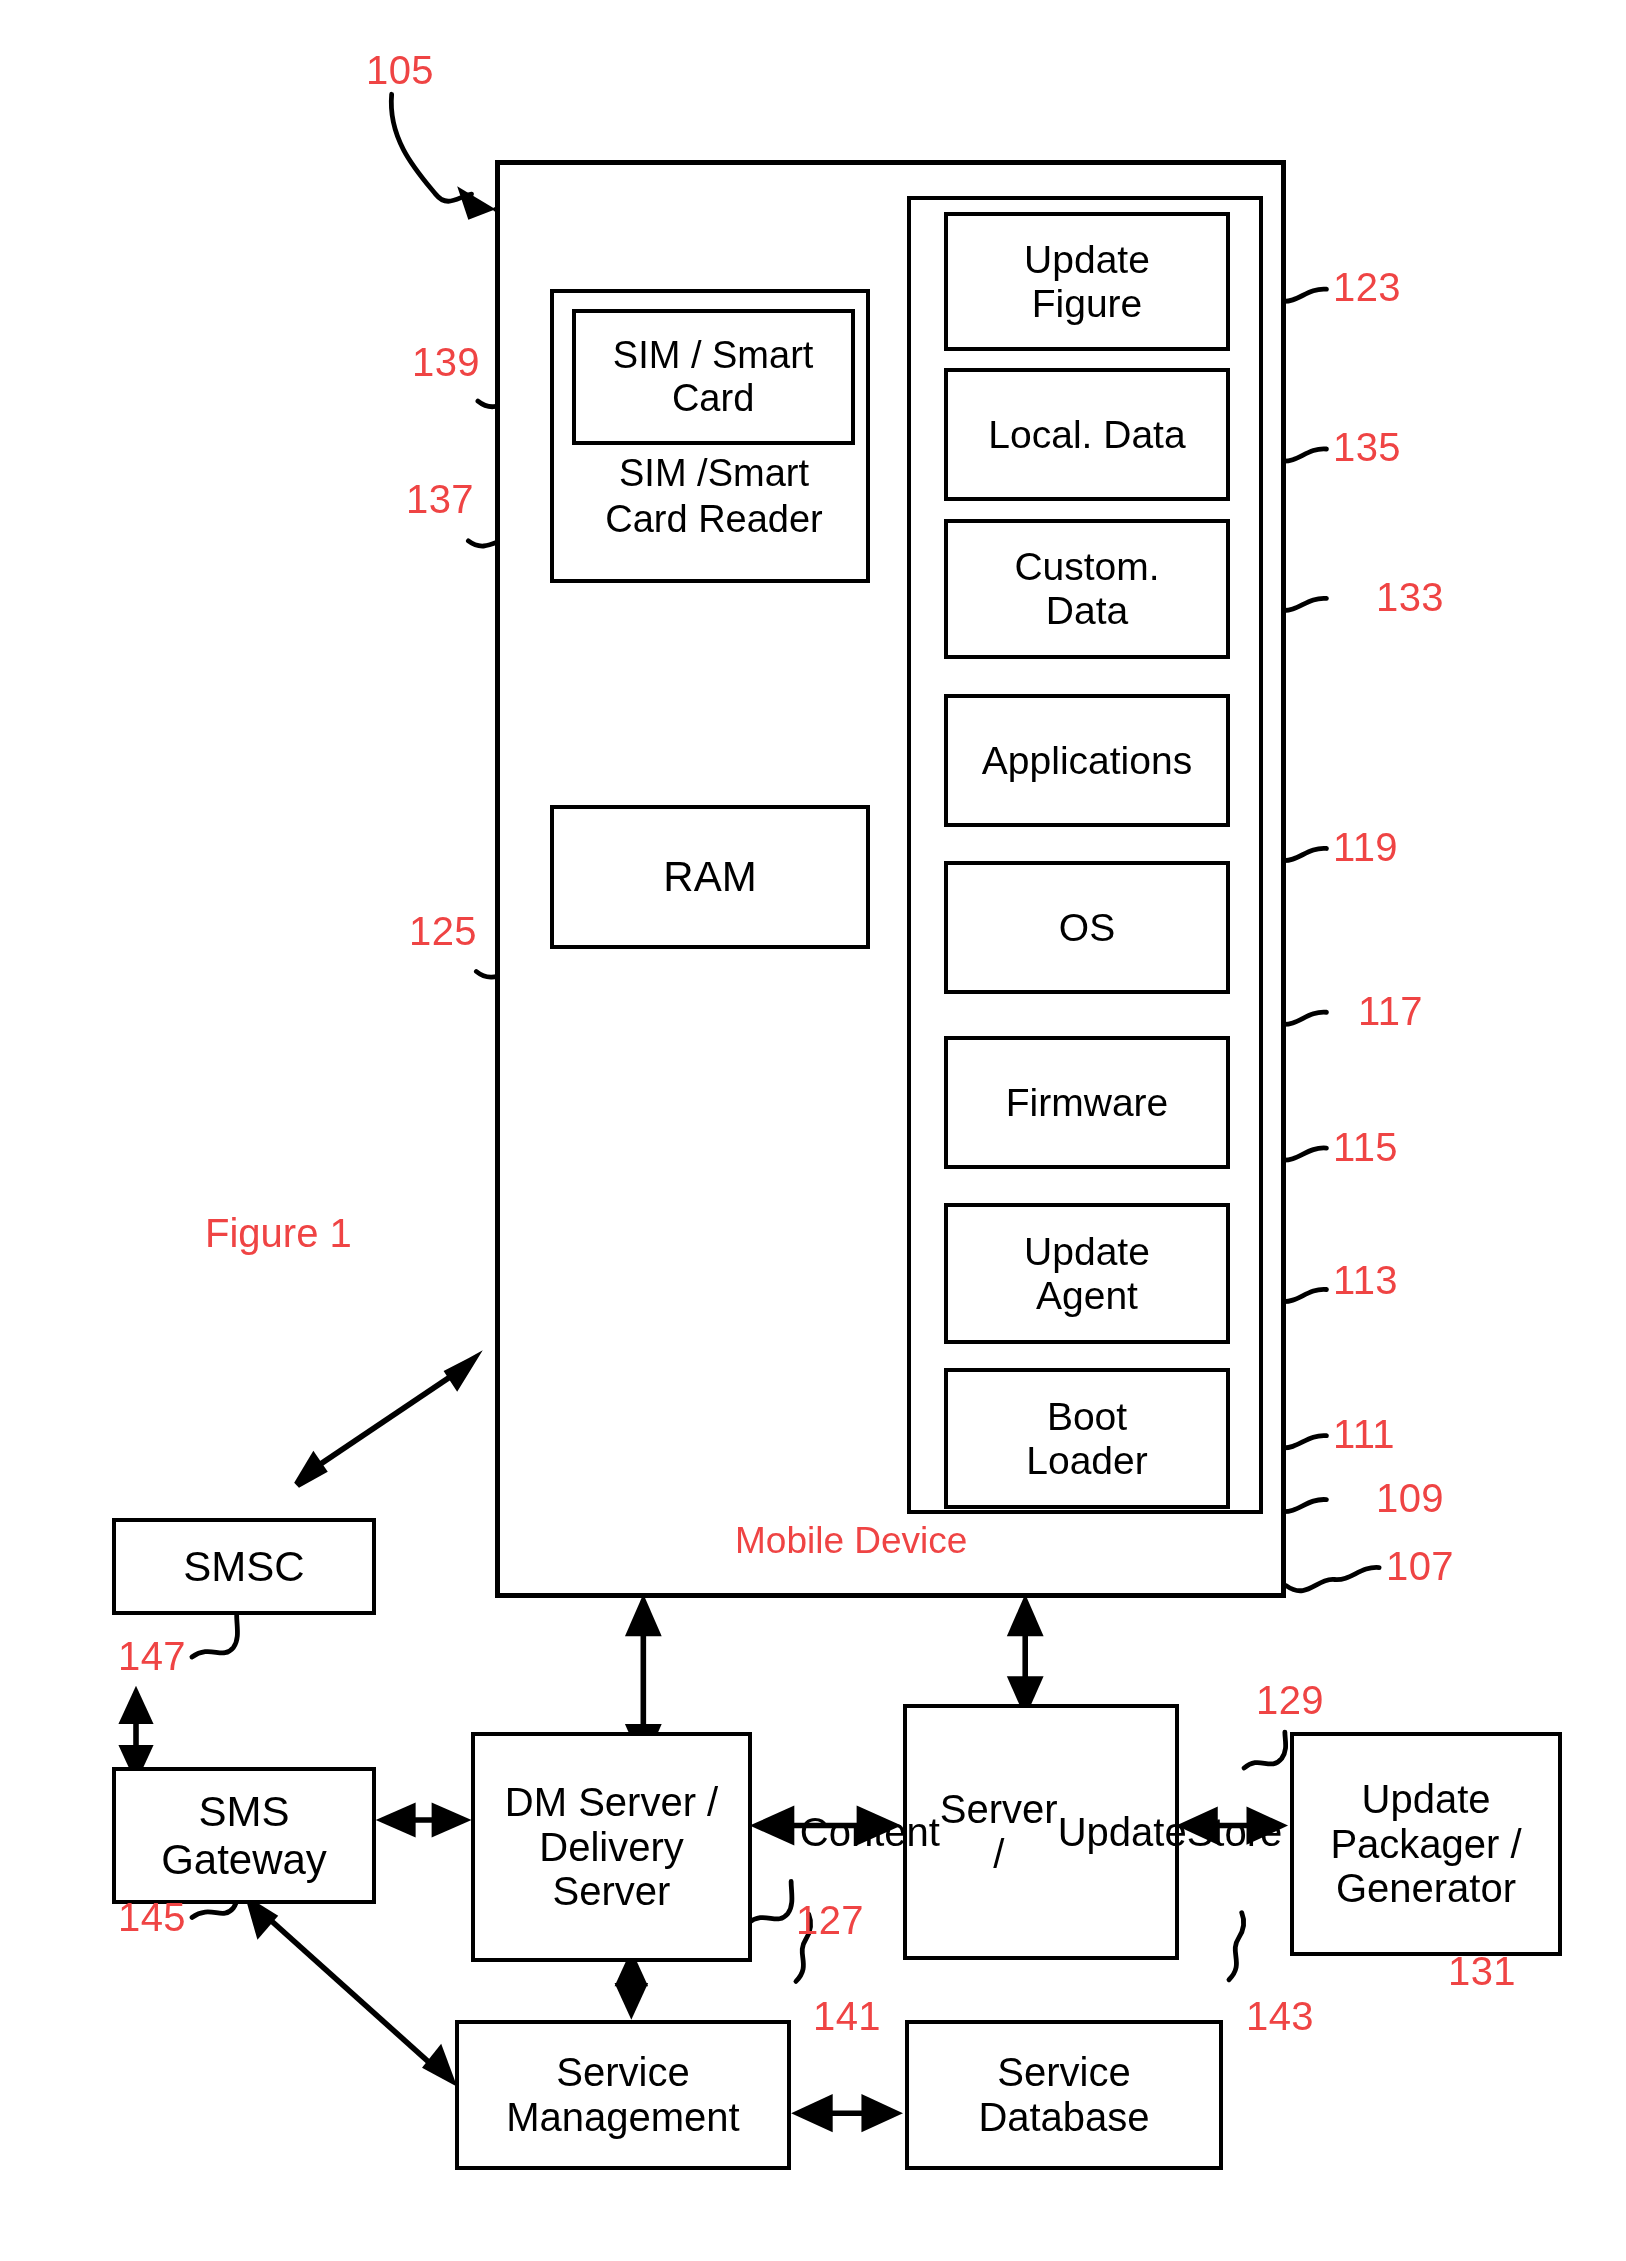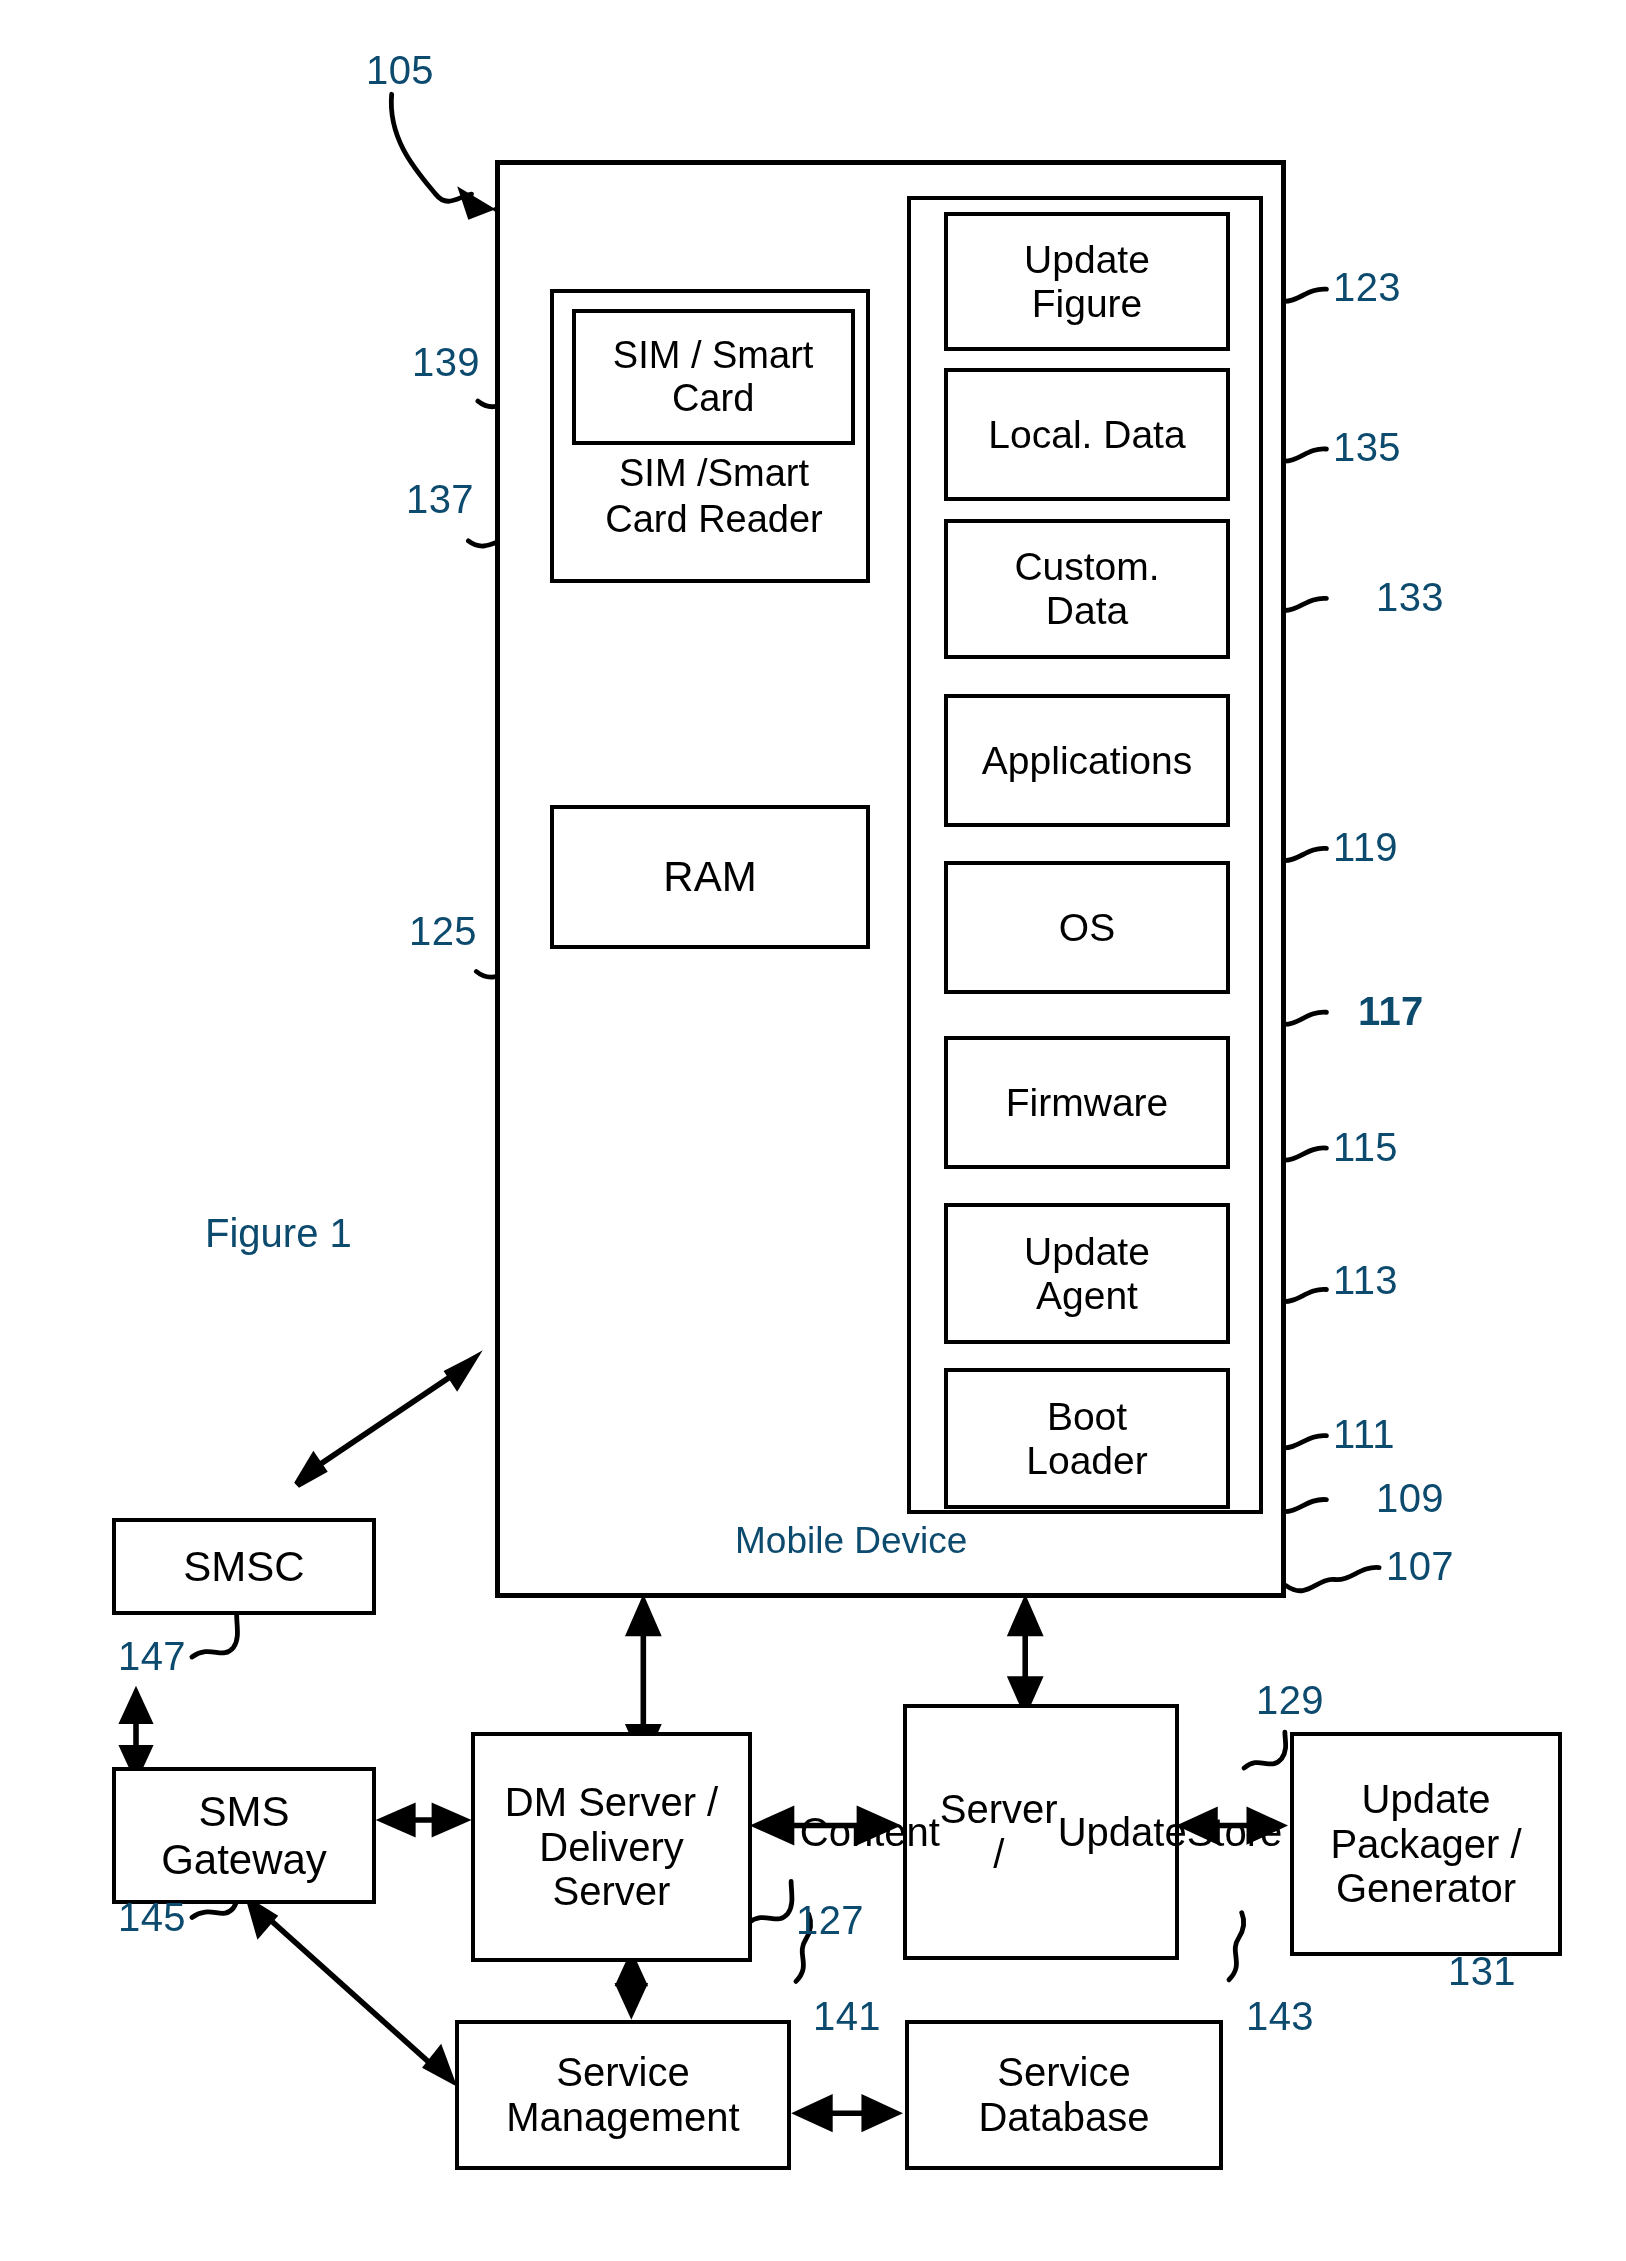--- a/index.html
+++ b/index.html
@@ -44,21 +44,21 @@
     position: absolute;
     box-sizing: border-box;
     border: 4.8px solid #000;
     background: #fff;
   }
 
   .label {
     position: absolute;
     font-family: "Liberation Sans", sans-serif;
     font-size: 37px;
-    color: #0c4a6e;
+    color: #ef4444;
     white-space: nowrap;
     line-height: 1;
     text-align: right;
   }
   .refnum { font-size: 40px; letter-spacing: 0.4px; }
   .figcaption { font-size: 40px; }
   .devname { font-size: 37px; }
 
   svg.overlay {
     position: absolute;
@@ -260,21 +260,21 @@
   <div class="label refnum" style="left:409px; top:911px;">125</div>
 
   <div class="label refnum" style="left:1333px; top:267px;">123</div>
 
   <div class="label refnum" style="left:1333px; top:427px;">135</div>
 
   <div class="label refnum" style="left:1376px; top:577px;">133</div>
 
   <div class="label refnum" style="left:1333px; top:827px;">119</div>
 
-  <div class="label refnum" style="left:1358px; top:991px;font-weight:bold;">117</div>
+  <div class="label refnum" style="left:1358px; top:991px;">117</div>
 
   <div class="label refnum" style="left:1333px; top:1127px;">115</div>
 
   <div class="label refnum" style="left:1333px; top:1260px;">113</div>
 
   <div class="label refnum" style="left:1333px; top:1414px;">111</div>
 
   <div class="label refnum" style="left:1376px; top:1478px;">109</div>
 
   <div class="label refnum" style="left:1386px; top:1546px;">107</div>

